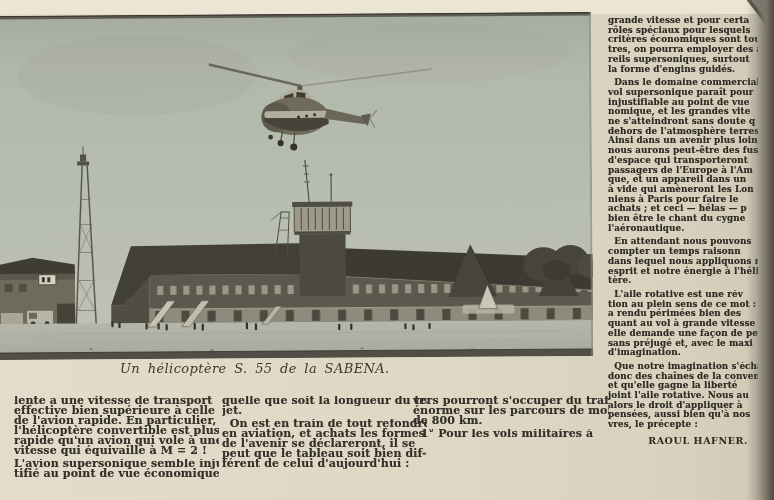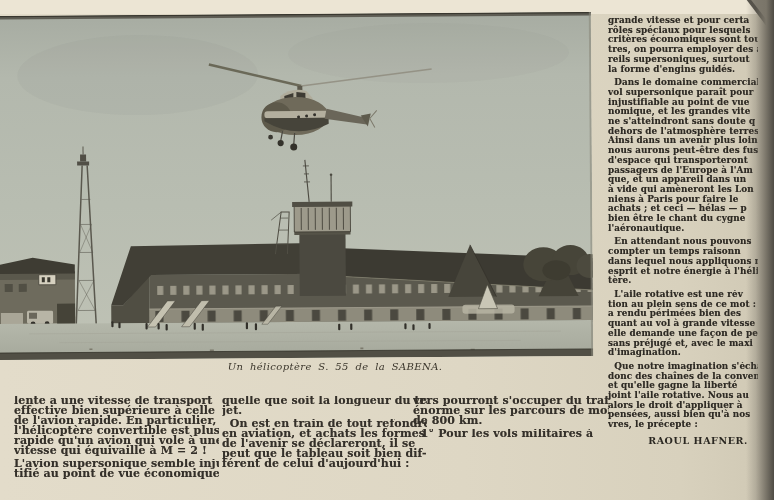--- a/index.html
+++ b/index.html
@@ -8,22 +8,22 @@
     background:linear-gradient(to right,#e3dcca 0%,#ded7c4 60%,#d8d1bd 88%,#cfc8b4 100%);
     font-family:"DejaVu Serif", serif;
   }
   .top-strip{position:absolute;left:0;top:0;width:774px;height:14px;background:#ece5d4;}
   .photo-wrap{
     position:absolute;left:-2px;top:14px;width:594px;height:344px;
     transform:rotate(-0.4deg);transform-origin:50% 50%;
   }
   .photo-wrap svg{display:block;width:100%;height:100%;}
   .caption{
-    position:absolute;left:120px;top:361px;width:430px;text-align:center;
-    font-style:italic;font-size:10px;letter-spacing:.4px;word-spacing:3px;
+    position:absolute;left:120px;top:361px;width:430px;text-align:left;
+    font-style:italic;font-size:13px;letter-spacing:.4px;word-spacing:3px;
     color:#3b362c;
   }
   .bcol{position:absolute;top:396px;color:#34302a;}
   .bcol p{
     margin:0 0 3px 0;white-space:pre;overflow:hidden;
     font-weight:700;font-size:11px;line-height:10px;letter-spacing:.1px;
     text-shadow:0 0 .3px rgba(60,50,40,.45);
   }
   .bcol1{left:14px;width:205px;}
   .bcol2{left:222px;width:205px;}

